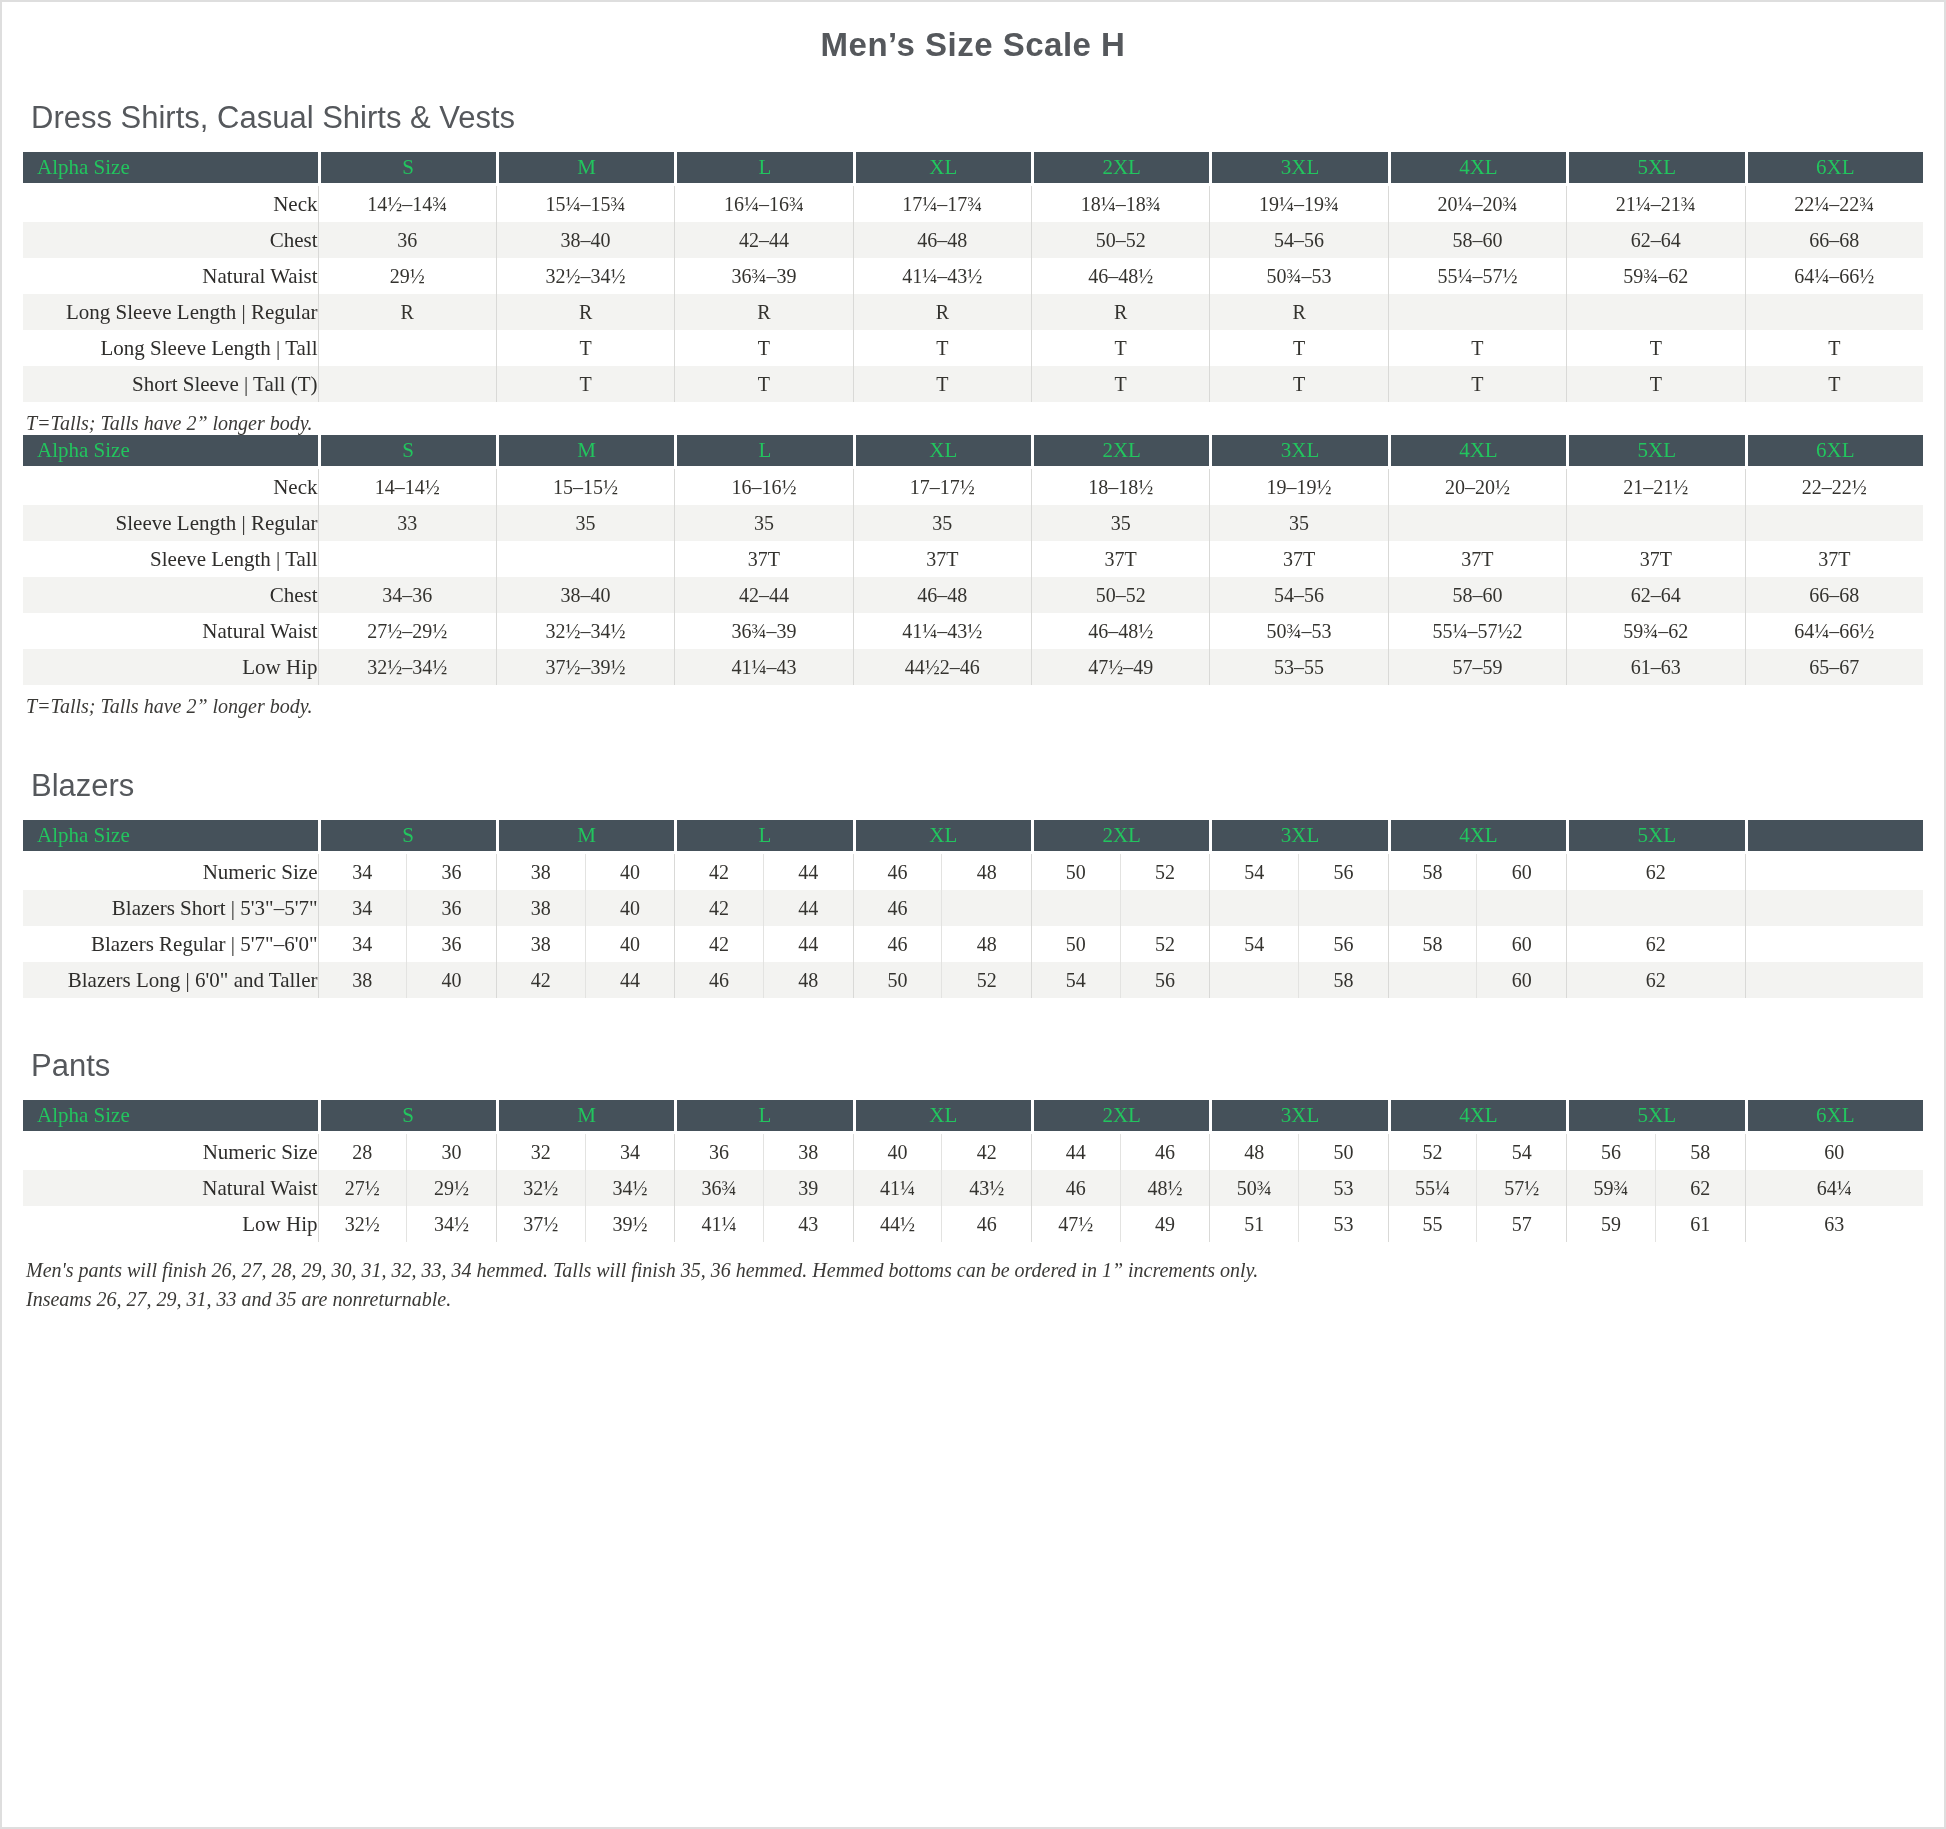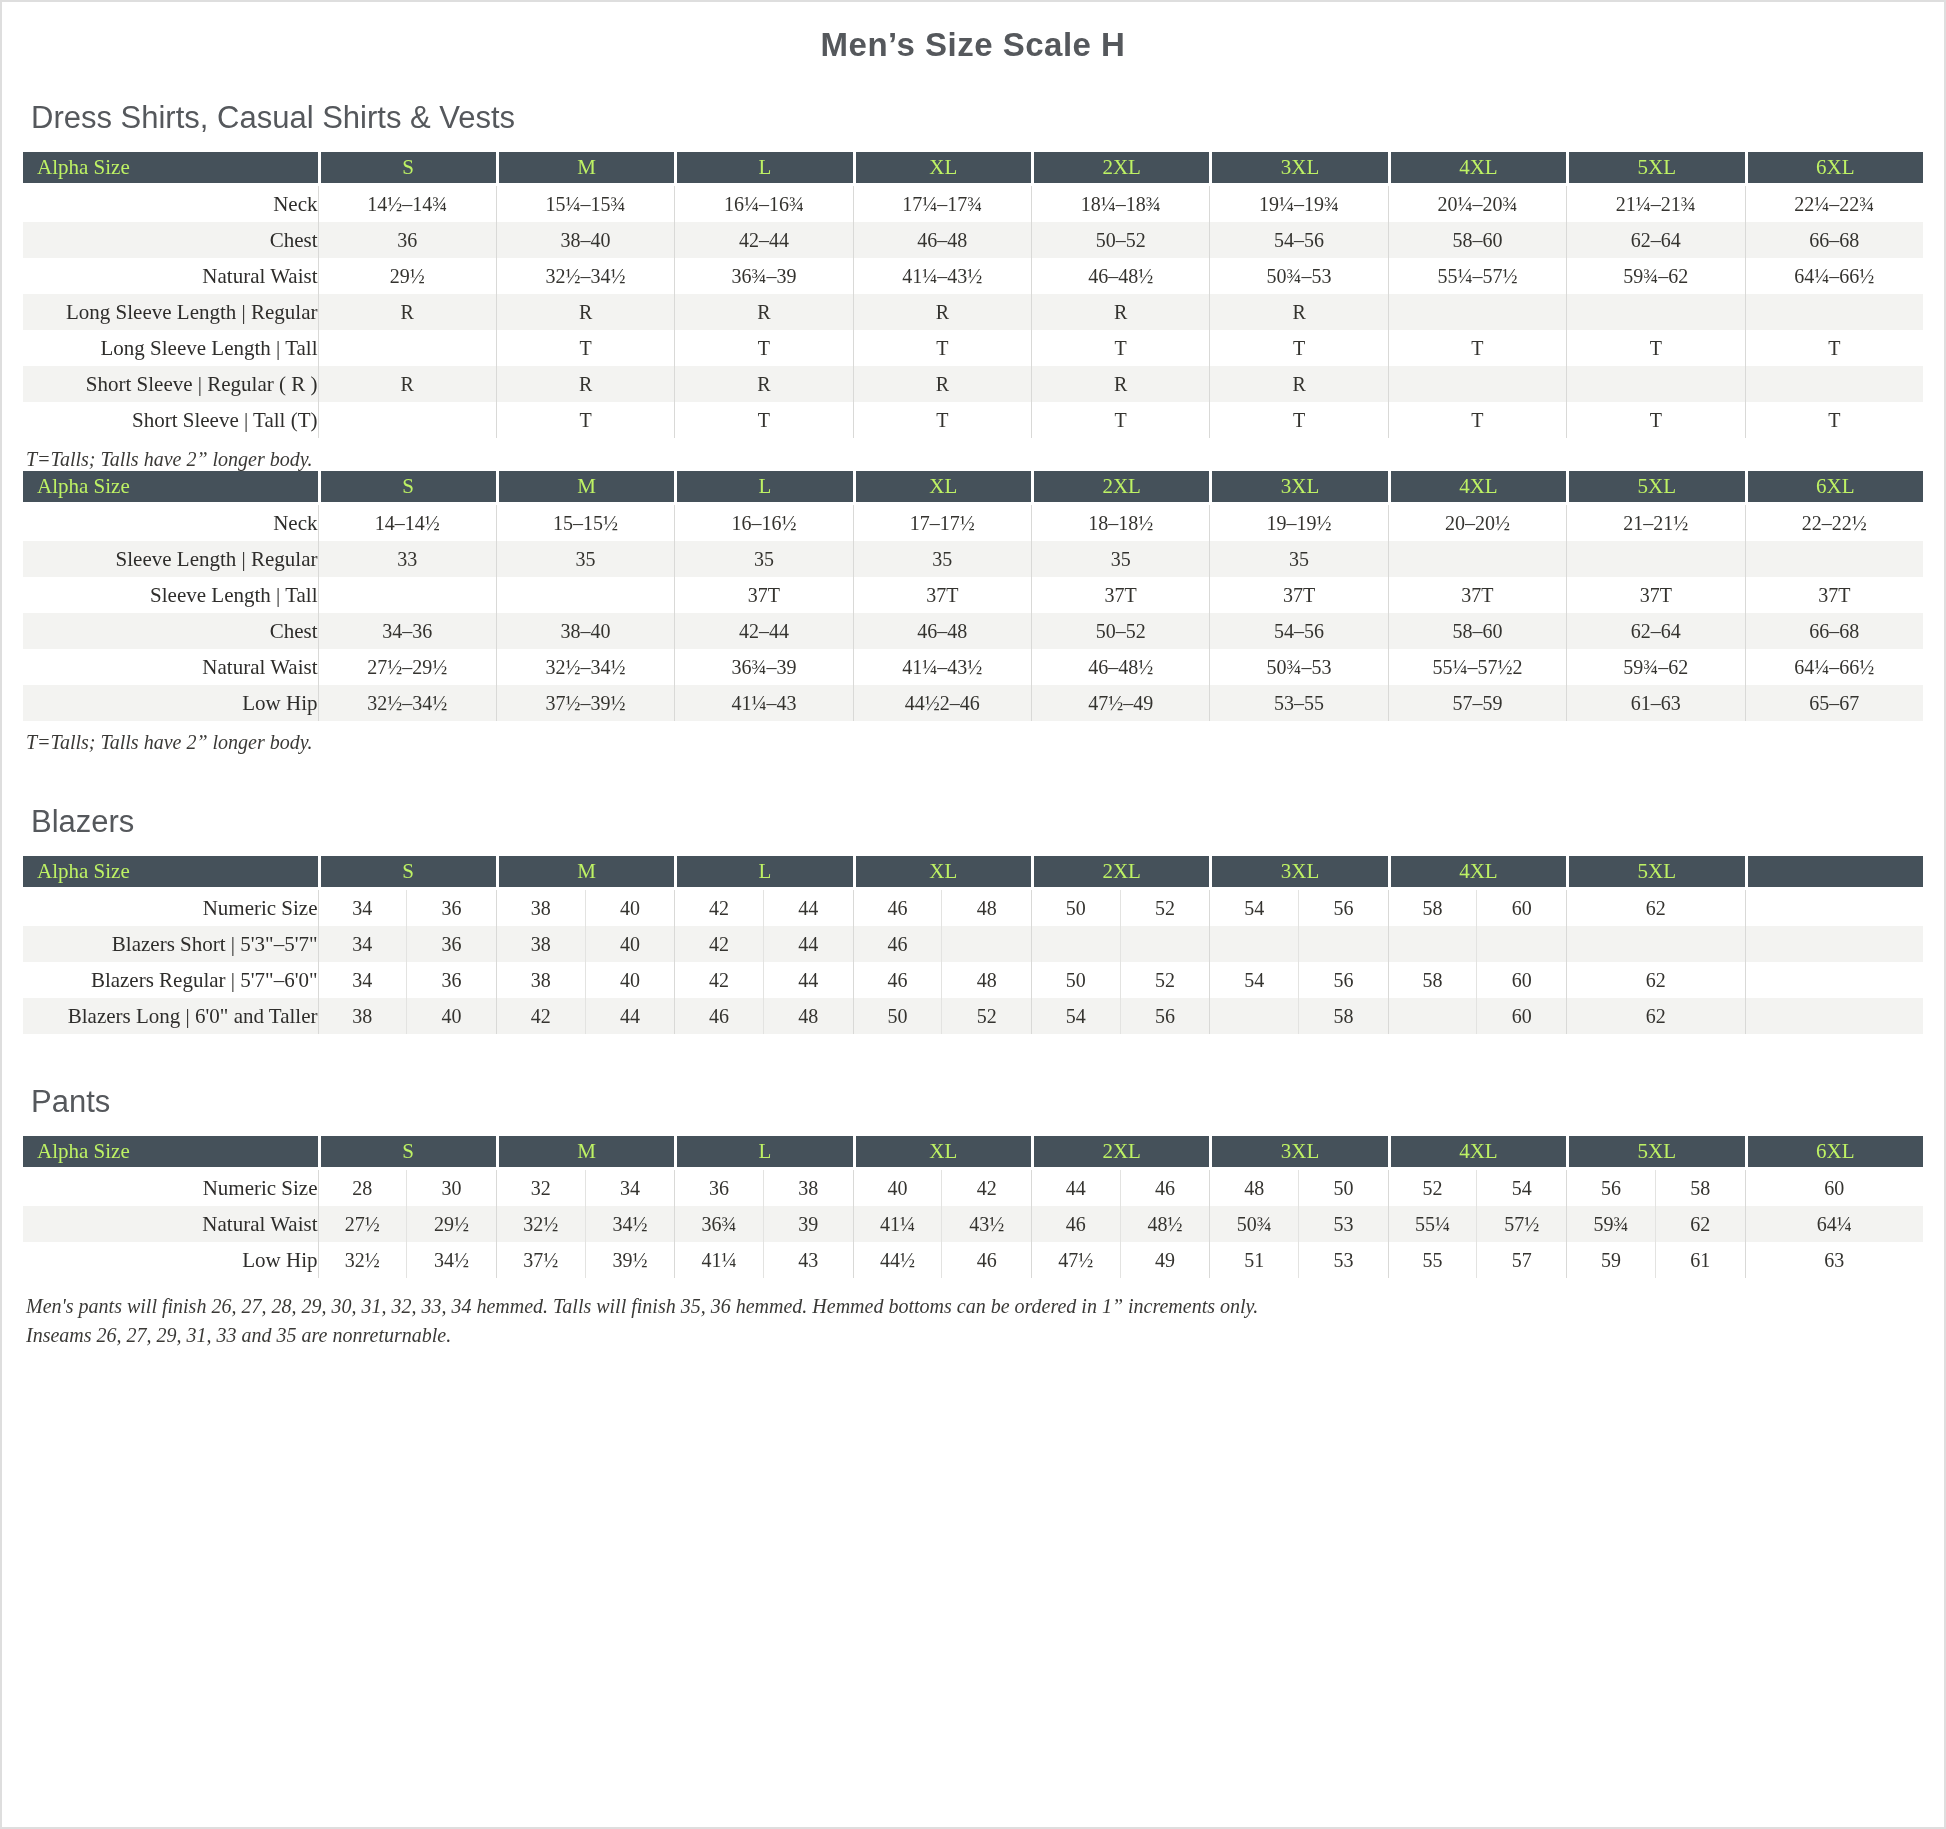--- a/index.html
+++ b/index.html
@@ -33,21 +33,21 @@
   }
   .section:first-of-type .section-heading { margin-top: 36px; }
   table {
     width: 100%;
     border-collapse: separate;
     border-spacing: 0;
     table-layout: fixed;
   }
   thead th {
     background: #45515a;
-    color: #bef264;
+    color: #22c55e;
     font-weight: normal;
     font-size: 21px;
     height: 34px;
     text-align: center;
     border-bottom: 3px solid #ffffff;
   }
   thead th.lbl {
     text-align: left;
     padding-left: 14px;
     width: 15.5%;
@@ -170,32 +170,20 @@
             <td>T</td>
             <td>T</td>
             <td>T</td>
             <td>T</td>
             <td>T</td>
             <td>T</td>
             <td>T</td>
             <td>T</td>
           </tr>
           <tr>
-            <td class="lbl">Short Sleeve  |  Regular ( R )</td>
-            <td>R</td>
-            <td>R</td>
-            <td>R</td>
-            <td>R</td>
-            <td>R</td>
-            <td>R</td>
-            <td></td>
-            <td></td>
-            <td></td>
-          </tr>
-          <tr>
             <td class="lbl">Short Sleeve  |  Tall (T)</td>
             <td></td>
             <td>T</td>
             <td>T</td>
             <td>T</td>
             <td>T</td>
             <td>T</td>
             <td>T</td>
             <td>T</td>
             <td>T</td>

